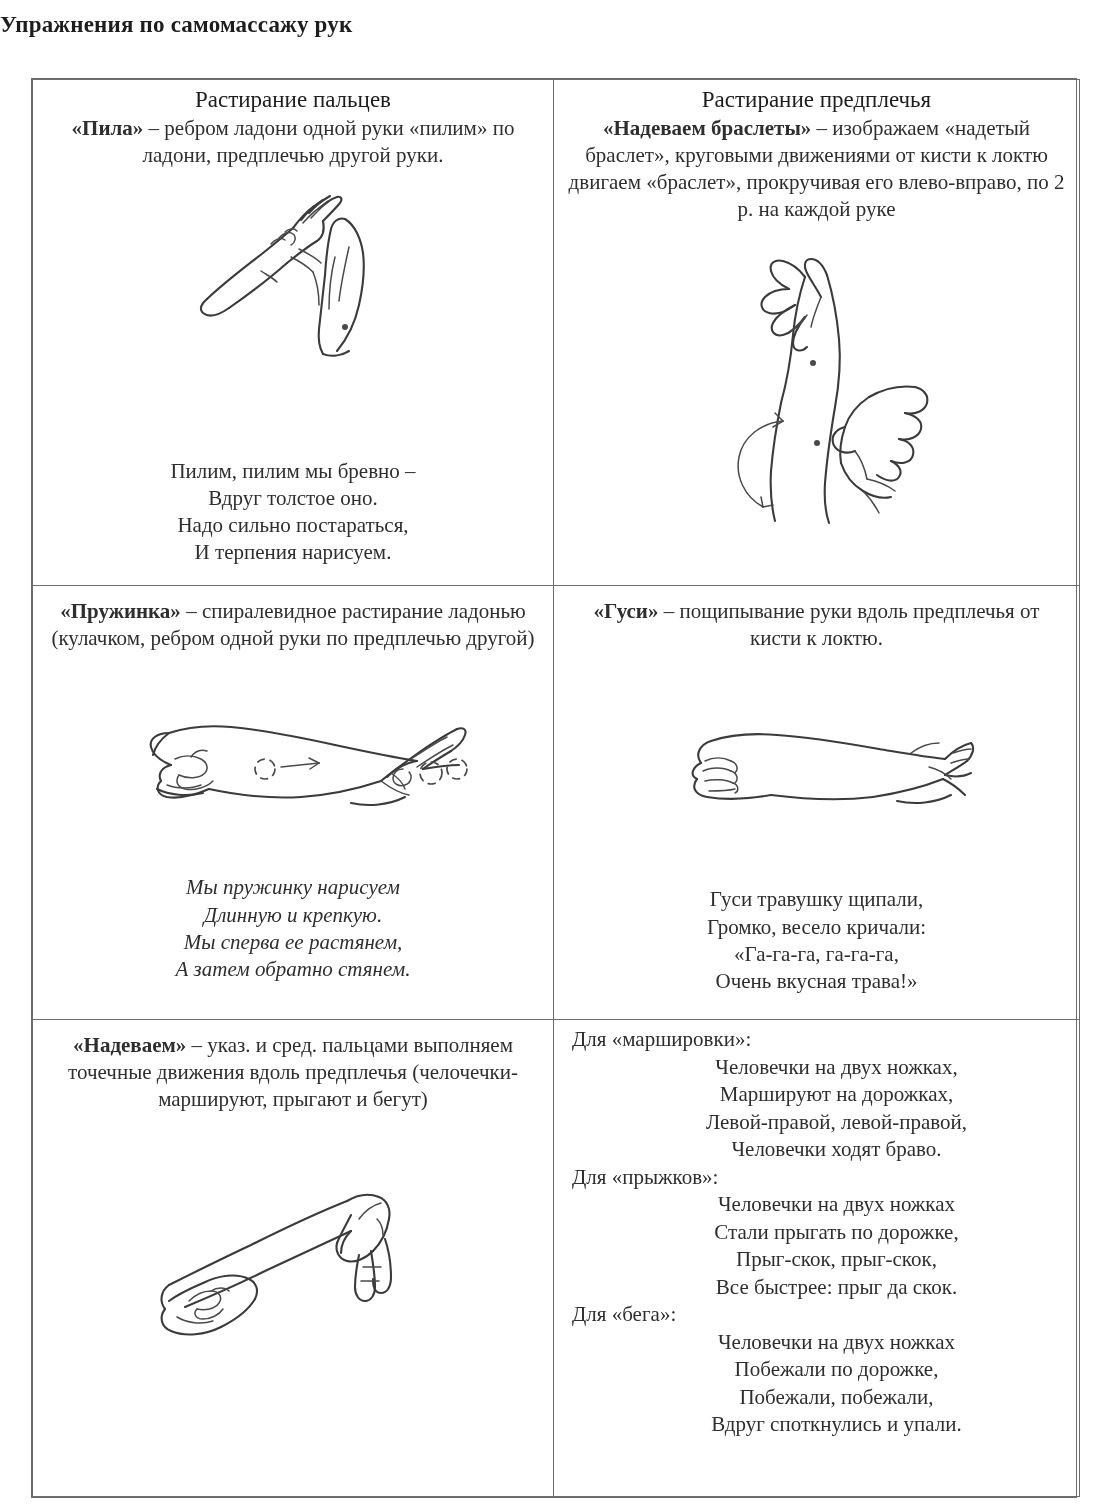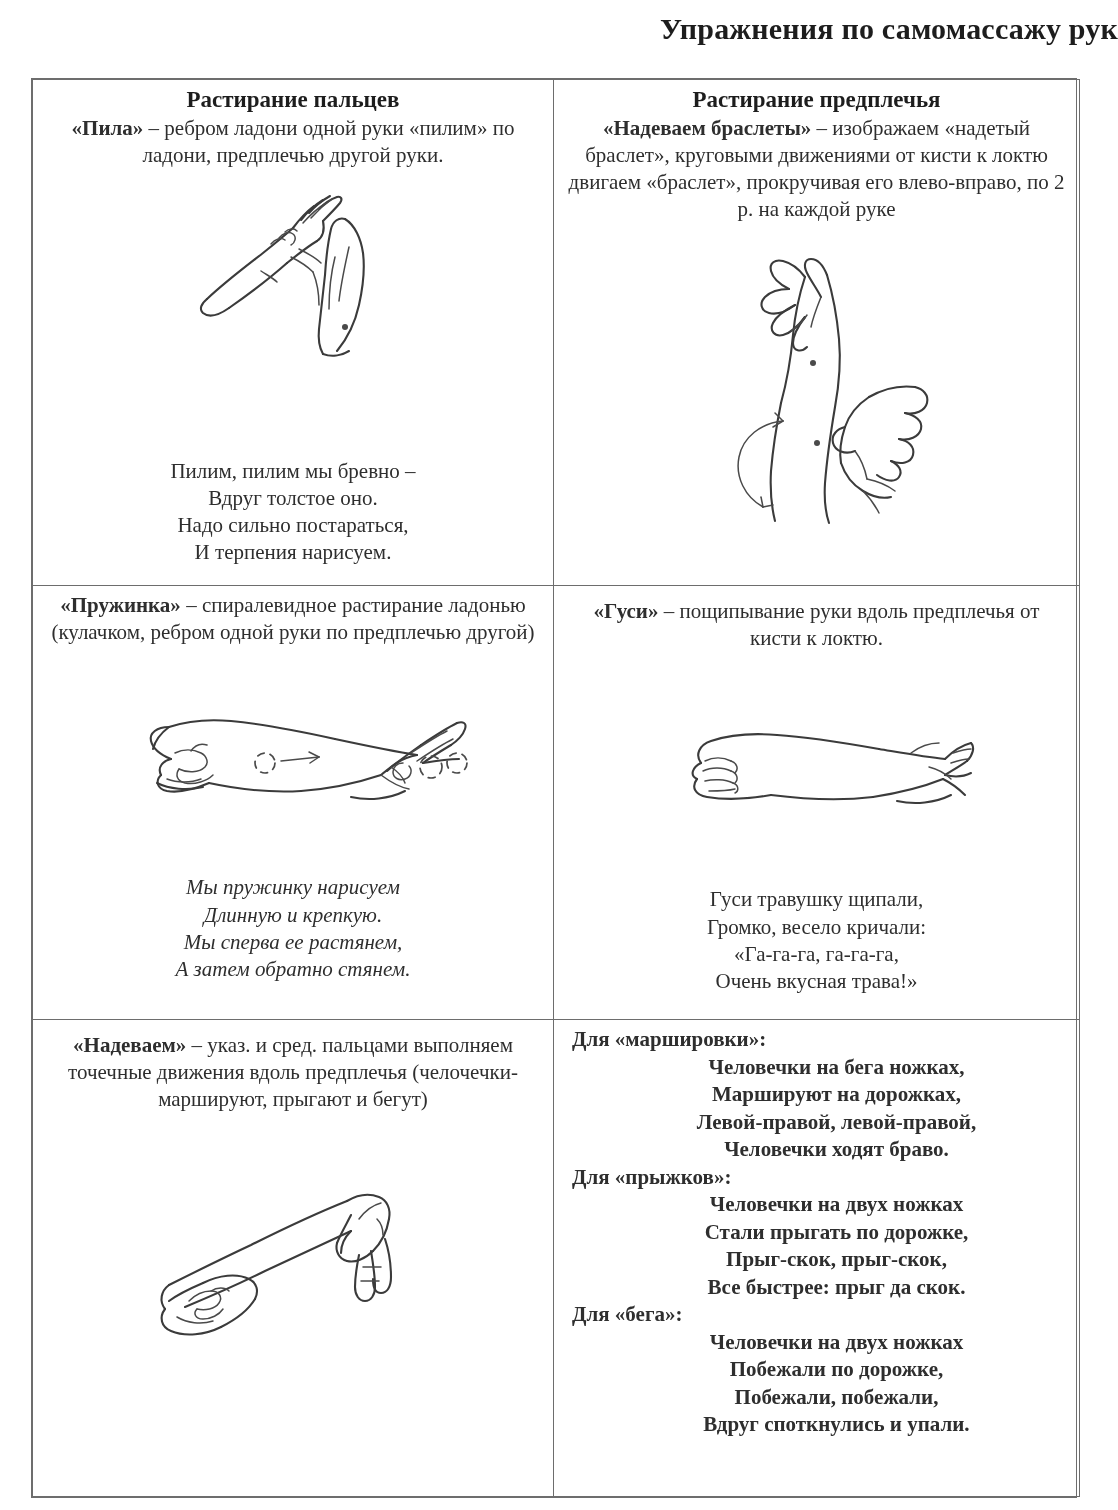--- a/index.html
+++ b/index.html
@@ -16,24 +16,24 @@
     color: #2b2b2b;
     overflow: hidden;
   }
 
   
   .page-title {
     position: absolute;
     top: 12px;
     left: 0;
     width: 1118px;
-    text-align: right;
+    text-align: left;
     font-family: "Liberation Serif", "DejaVu Serif", serif;
     font-weight: bold;
-    font-size: 30px;
+    font-size: 23px;
     letter-spacing: 0.2px;
     color: #1d1d1d;
   }
 
   
   .sheet {
     position: absolute;
     left: 31px;
     top: 78px;
     width: 1046px;
@@ -61,21 +61,21 @@
     padding: 6px 14px 8px 14px;
     height: 100%;
     box-sizing: border-box;
     display: flex;
     flex-direction: column;
   }
 
   
   .cell-head {
     text-align: center;
-    font-weight: bold;
+    font-weight: normal;
     font-size: 23px;
     line-height: 1.18;
     margin-bottom: 2px;
     color: #1d1d1d;
   }
   .cell-desc {
     text-align: center;
     font-size: 21px;
     line-height: 1.28;
     color: #2e2e2e;
@@ -248,21 +248,21 @@
 
         <div class="spacer"></div>
       </div>
     </td>
   </tr>
 
   <tr>
 
     <td class="col-l">
       <div class="cellpad">
-        <div class="cell-desc" style="">
+        <div class="cell-desc" style="margin-top:6px;">
           <span class="lead">«Пружинка»</span><span> – спиралевидное растирание ладонью (кулачком, ребром одной руки по предплечью другой)</span>
         </div>
 
         <div class="art" style="margin-top:26px;">
           <svg width="360" height="150" viewBox="0 0 360 150" aria-hidden="true">
 
             <path class="ink" d="M58 88 C48 84 40 78 38 70 C36 62 44 56 56 56"></path>
             <path class="ink" d="M56 56 C74 50 96 48 118 50 C150 53 186 60 222 68"></path>
             <path class="ink" d="M222 68 C250 74 278 80 304 84"></path>
             <path class="ink" d="M48 104 C42 110 44 118 54 120 C66 122 82 118 96 112"></path>
@@ -400,24 +400,24 @@
             <path class="ink-thin" d="M78 132 C84 128 92 128 96 132"></path>
             <path class="ink-thin" d="M44 158 C54 164 68 166 80 162"></path>
           </svg>
         </div>
 
         <div class="spacer"></div>
       </div>
     </td>
 
     <td class="col-r">
-      <div class="cellpad" style="padding-top:6px;font-weight:bold;">
+      <div class="cellpad" style="padding-top:6px;">
         <div class="poem-left">
           <span class="section-label">Для «маршировки»:</span>
-          <span class="line">Человечки на бега ножках,</span>
+          <span class="line">Человечки на двух ножках,</span>
           <span class="line">Маршируют на дорожках,</span>
           <span class="line">Левой-правой, левой-правой,</span>
           <span class="line">Человечки ходят браво.</span>
 
           <span class="section-label">Для «прыжков»:</span>
           <span class="line">Человечки на двух ножках</span>
           <span class="line">Стали прыгать по дорожке,</span>
           <span class="line">Прыг-скок, прыг-скок,</span>
           <span class="line">Все быстрее: прыг да скок.</span>
 

